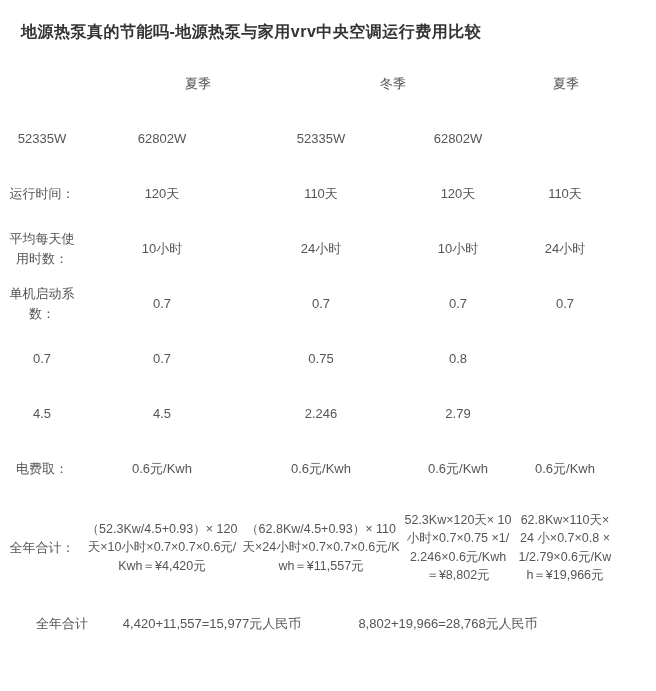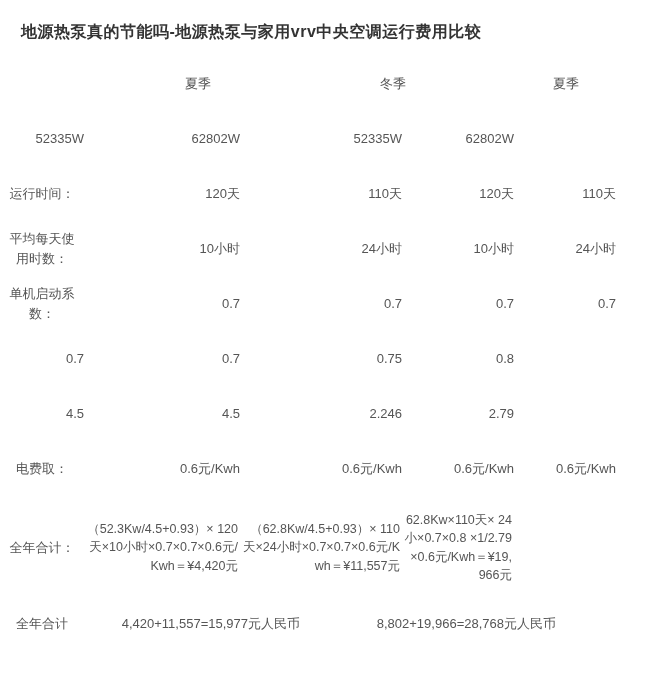--- a/index.html
+++ b/index.html
@@ -30,24 +30,24 @@
     font-size: 13px;
   }
   
   .cols5 { grid-template-columns: 84px 156px 162px 112px 102px; }
   
   .cols-group { grid-template-columns: 84px 318px 254px; height: 50px; }
   .cols-season { height: 55px; gap: 36px; }
   .row-data { height: 55px; }
   .row-formula { height: 103px; }
   
-  .cols-total { grid-template-columns: 84px 216px 256px; height: 50px; }
+  .cols-total { grid-template-columns: 84px 216px 256px; height: 50px; padding-left: 20px; }
 
   .cell {
-    text-align: right;
+    text-align: center;
     line-height: 1.35;
   }
   .row-label {
     text-align: center;
     padding: 0 6px;
     line-height: 1.5;
   }
   .group-header {
     font-weight: bold;
     text-align: center;
@@ -127,20 +127,21 @@
     <div class="cell">0.6元/Kwh</div>
     <div class="cell">0.6元/Kwh</div>
     <div class="cell">0.6元/Kwh</div>
     <div class="cell">0.6元/Kwh</div>
   </div>
 
   <div class="grid-row cols5 row-formula">
     <div class="row-label">全年合计：</div>
     <div class="cell formula">（52.3Kw/4.5+0.93）× 120天×10小时×0.7×0.7×0.6元/Kwh＝¥4,420元</div>
     <div class="cell formula">（62.8Kw/4.5+0.93）× 110天×24小时×0.7×0.7×0.6元/Kwh＝¥11,557元</div>
+    <div class="cell formula">52.3Kw×120天× 10 小时×0.7×0.75 ×1/2.246×0.6元/Kwh＝¥8,802元</div>
     <div class="cell formula">62.8Kw×110天× 24 小×0.7×0.8 ×1/2.79×0.6元/Kwh＝¥19,966元</div>
   </div>
 
   <div class="grid-row cols-total">
     <div class="row-label">全年合计</div>
     <div class="cell">4,420+11,557=15,977元人民币</div>
     <div class="cell">8,802+19,966=28,768元人民币</div>
   </div>
 
 </div>

